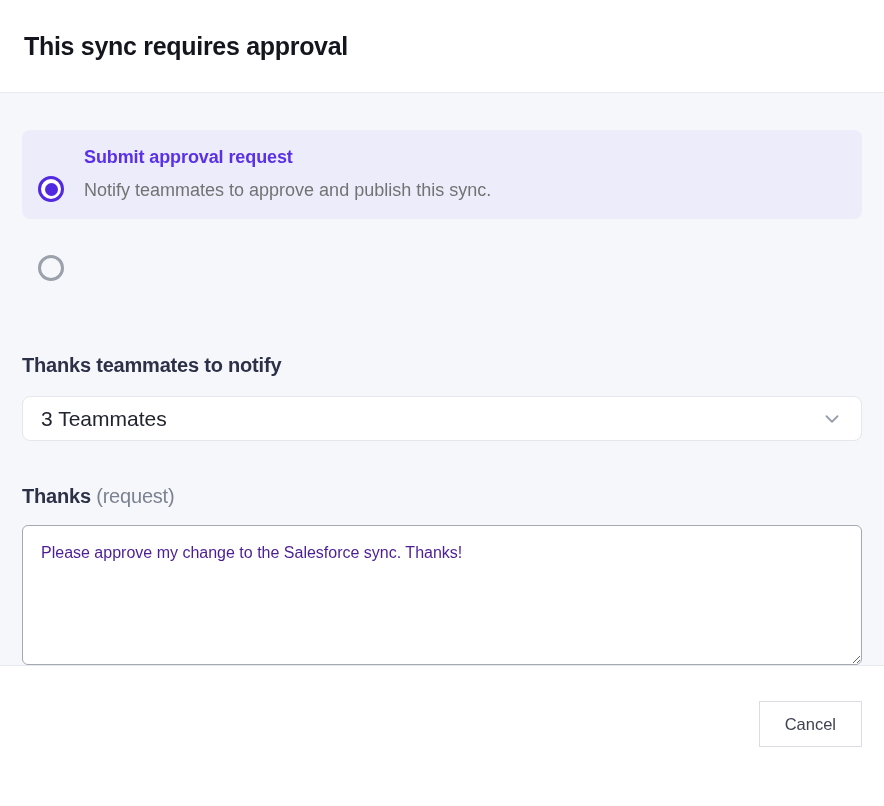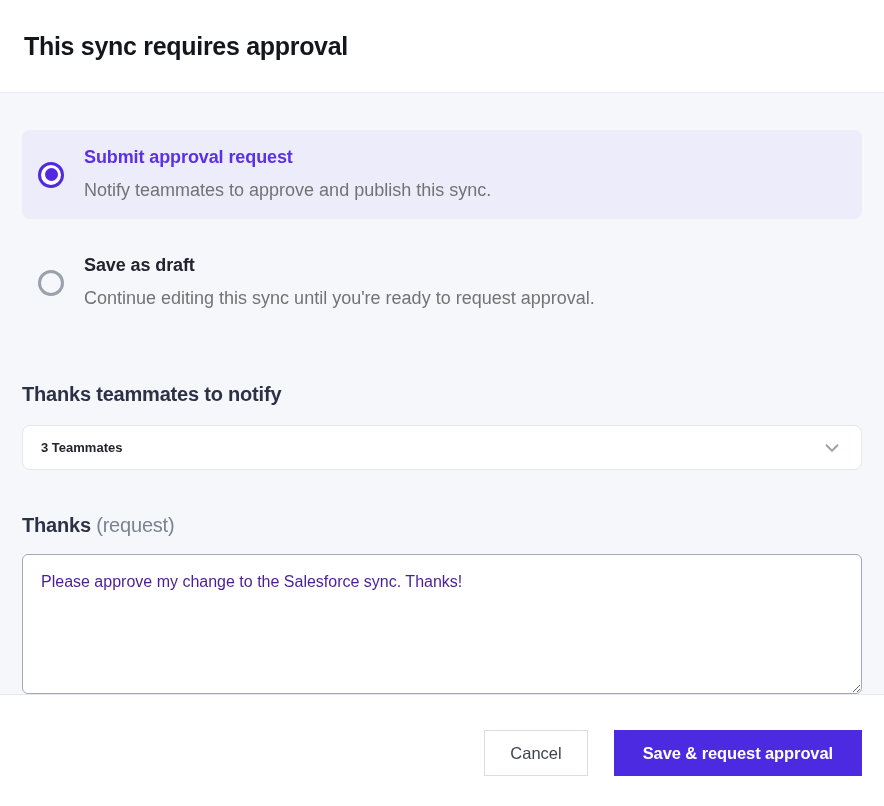--- a/index.html
+++ b/index.html
@@ -26,21 +26,21 @@
 
   
   .dialog-body {
     flex: 1 1 auto;
     background: #f6f7fb;
     border-bottom: 1px solid #e7e9ee;
     padding: 37px 22px 0 22px;
   }
 
   .option {
-    display: flex; align-items: center;
+    display: flex; align-items: flex-end;
     padding: 15px 16px 17px 16px;
     border-radius: 8px;
   }
   .option.selected { background: #edecfa; }
   .option + .option { margin-top: 19px; }
 
   .radio {
     width: 26px; height: 26px; flex: 0 0 26px;
     border-radius: 50%;
     margin-top: 2px;
@@ -73,21 +73,21 @@
   .select-box {
     margin-top: 19px;
     height: 45px;
     background: #ffffff;
     border: 1px solid #e5e7ec;
     border-radius: 8px;
     display: flex; align-items: center;
     padding: 0 18px;
     cursor: pointer;
   }
-  .select-value { font-size: 13px; color: #22242e; flex: 1 1 auto; font-weight: bold; }
+  .select-value { font-size: 21px; color: #22242e; flex: 1 1 auto; }
   .chevron { width: 22px; height: 22px; flex: 0 0 22px; color: #9ca3af; }
 
   .comment-heading { margin-top: 44px; }
 
   .comment-textarea {
     display: block;
     margin-top: 17px;
     width: 840px; height: 140px;
     background: #ffffff;
     border: 1px solid #a4a8b1;
@@ -147,40 +147,35 @@
         <span class="radio-dot"></span>
       </span>
       <div class="option-text">
         <div class="option-label">Submit approval request</div>
         <div class="option-desc">Notify teammates to approve and publish this sync.</div>
       </div>
     </div>
 
     <div class="option">
       <span class="radio unchecked"></span>
-      <div class="option-text">
-        <div class="option-label">Save as draft</div>
-        <div class="option-desc">Continue editing this sync until you're ready to request approval.</div>
-      </div>
     </div>
 
     <div class="section-heading teammates-heading">Thanks teammates to notify</div>
     <div class="select-box">
       <span class="select-value">3 Teammates</span>
       <svg class="chevron" viewBox="0 0 24 24" fill="none" stroke="currentColor" stroke-width="2.2" stroke-linecap="round" stroke-linejoin="round">
         <polyline points="6 9 12 15 18 9"></polyline>
       </svg>
     </div>
 
     <div class="section-heading comment-heading">
       <span>Thanks</span>
       <span class="optional-label">(request)</span>
     </div>
     <textarea class="comment-textarea" spellcheck="false" style="">Please approve my change to the Salesforce sync. Thanks!</textarea>
 
   </div>
 
   <div class="dialog-footer">
     <button class="btn btn-cancel">Cancel</button>
-    <button class="btn btn-primary">Save &amp; request approval</button>
   </div>
 
 </div>
 
 </body></html>

